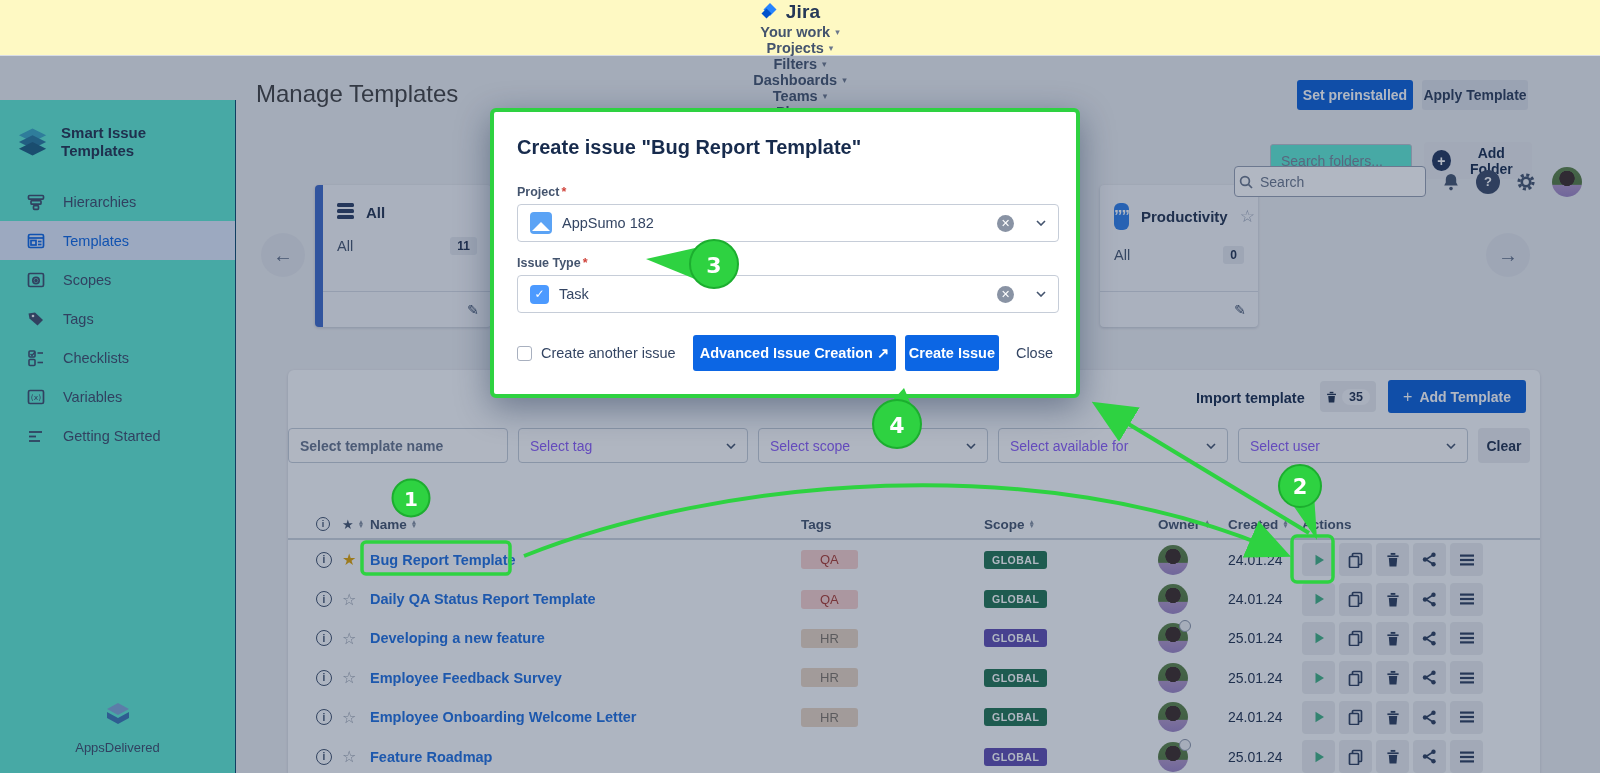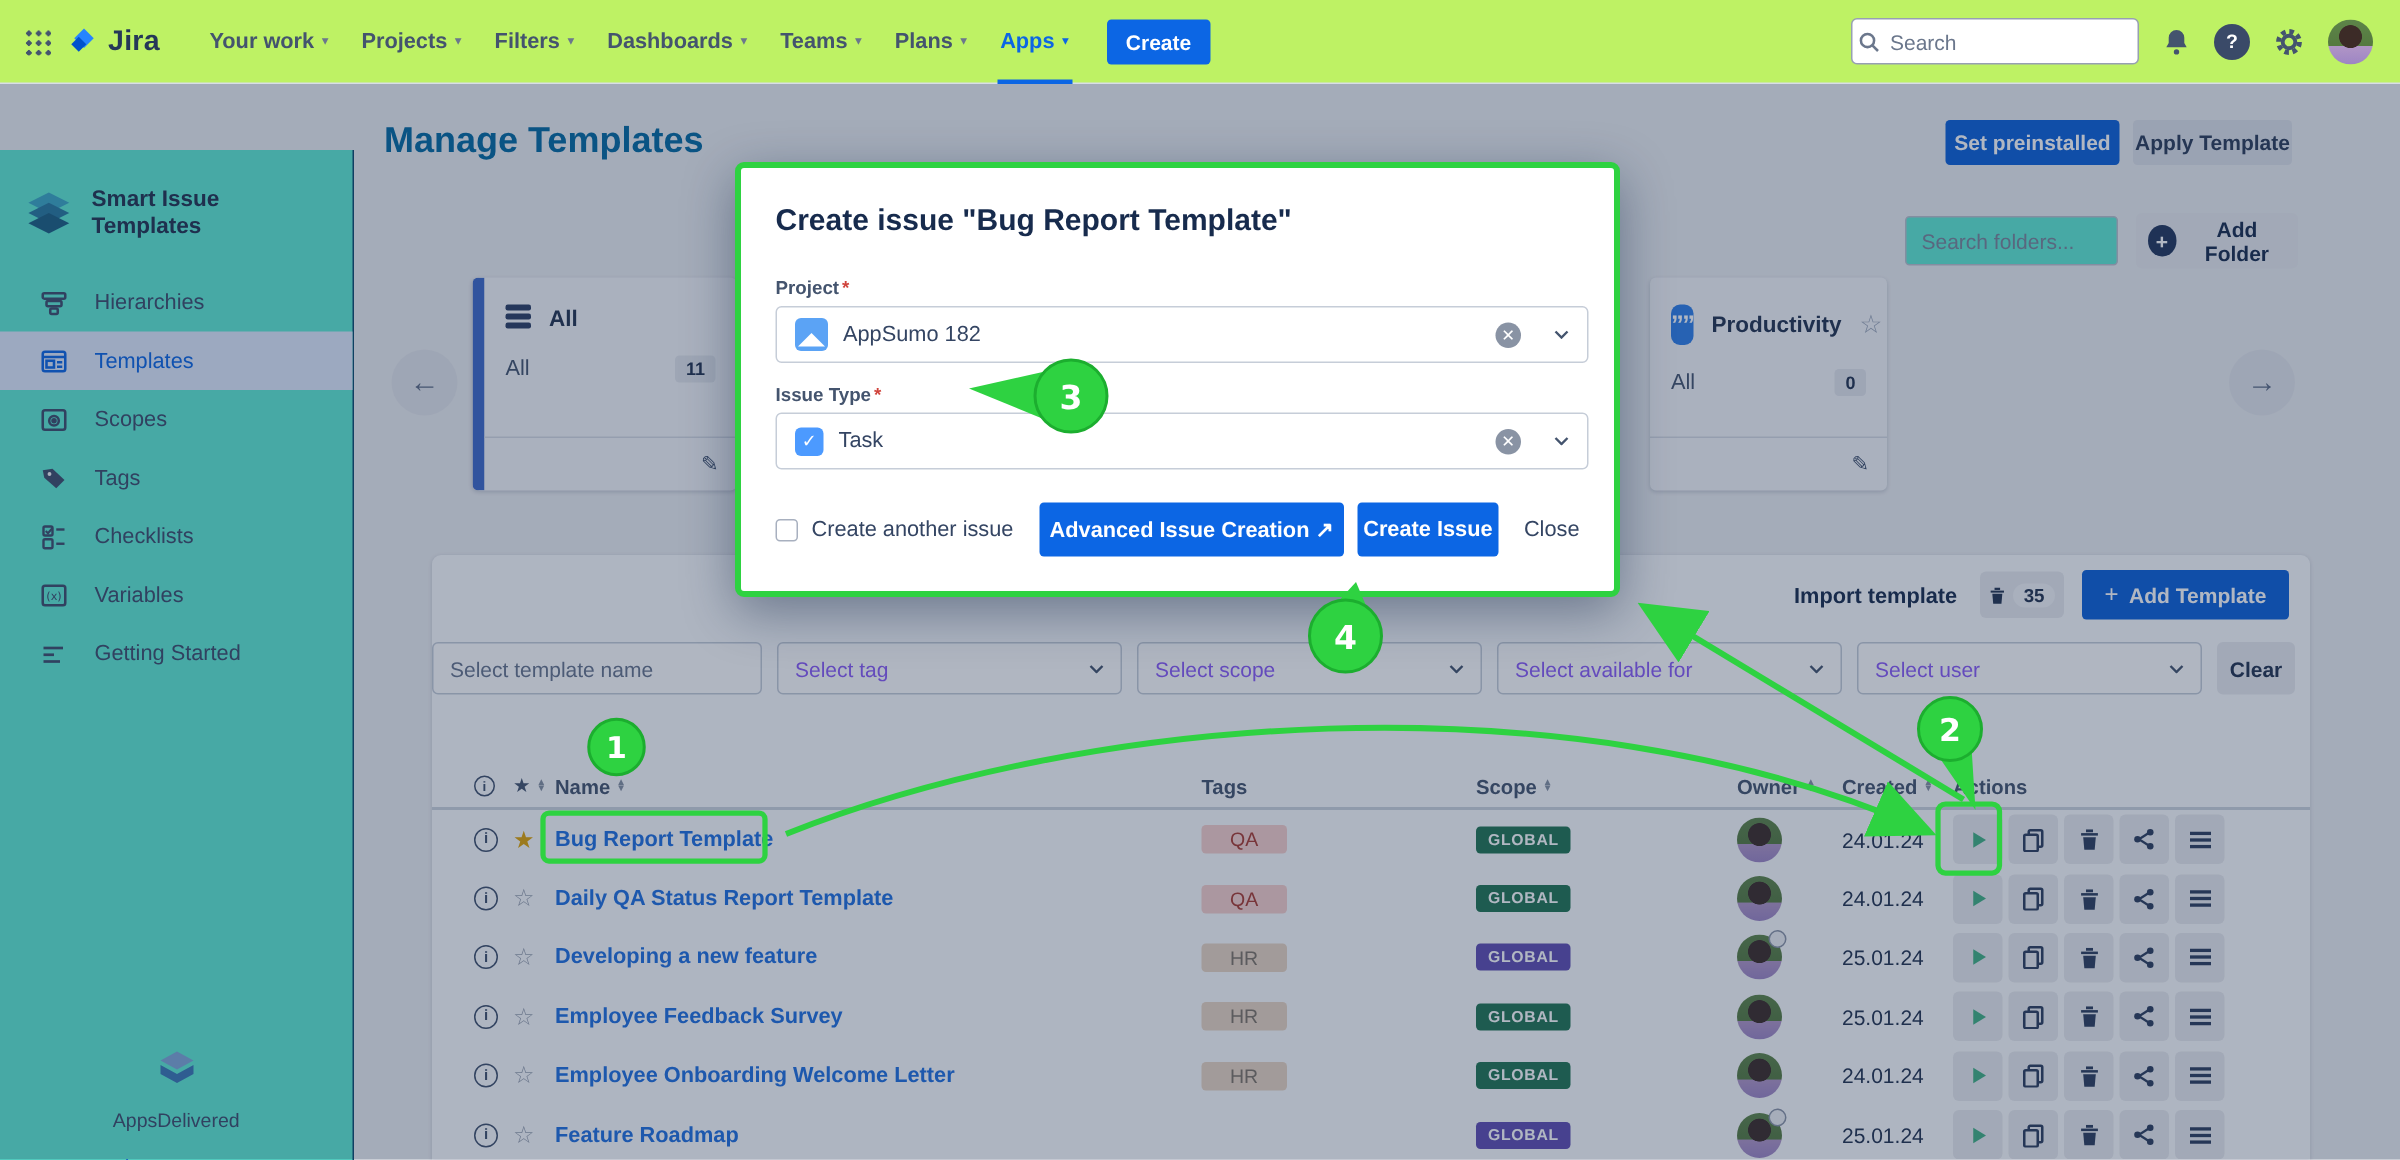--- a/index.html
+++ b/index.html
@@ -1,21 +1,21 @@
 <!DOCTYPE html>
 <html><head>
 <meta charset="utf-8">
 <style>
   * { margin:0; padding:0; box-sizing:border-box; }
   html,body { width:1600px; height:773px; overflow:hidden;
     font-family:"Liberation Sans","DejaVu Sans",sans-serif; background:#eceef1; }
 
   
-  #topnav { position:absolute; left:0; top:0; width:1600px; height:56px; background:#bef264;
-    border-bottom:1px solid #d8dde6; display:flex; align-items:center; z-index:10; }
+  #topnav { position:absolute; left:0; top:0; width:1600px; height:56px; background:#fef9c3;
+    border-bottom:1px solid #d8dde6; display:flex; align-items:center; z-index:10;flex-direction:column; }
   .grid-dots { width:18px; height:18px; margin:0 10px 0 16px; cursor:pointer;
     background:radial-gradient(#44546e 1.7px, transparent 1.9px); background-size:6.5px 6.5px; }
   .brand { display:flex; align-items:center; gap:4px; margin-right:22px; cursor:pointer; }
   .brand-word { font-size:19px; font-weight:700; color:#253858; letter-spacing:.2px; }
   .nav-item { display:flex; align-items:center; gap:5px; margin:0 11px; font-size:14.5px;
     font-weight:600; color:#44546e; cursor:pointer; height:56px; position:relative; }
   .nav-item .caret { font-size:9px; color:#6b778c; }
   .nav-item.active { color:#0c66e4; }
   .nav-item.active .caret { color:#0c66e4; }
   .nav-item.active::after { content:""; position:absolute; left:-2px; right:-2px; bottom:0; height:3px; background:#0c66e4; }
@@ -42,21 +42,21 @@
   .side-item { display:flex; align-items:center; gap:17px; height:39px; padding-left:26px;
     font-size:14.5px; color:#3d4d6b; cursor:pointer; }
   .side-item svg { flex:0 0 auto; }
   .side-item.active { background:#dfeafc; color:#0c66e4; }
   #side-footer { position:absolute; left:0; bottom:30px; width:100%; text-align:center; }
   #side-footer .ad-name { font-size:13px; color:#3d4d6b; margin-top:8px; }
   #side-footer .learn { font-size:13.5px; color:#1f6fe0; margin-top:16px; cursor:pointer; display:inline-block; }
 
   
   #main { position:absolute; left:236px; top:56px; width:1364px; height:717px; background:#eceef1; }
-  #page-title { position:absolute; left:20px; top:24px; font-size:24px; font-weight:700; color:#0369a1; }
+  #page-title { position:absolute; left:20px; top:24px; font-size:24px; font-weight:400; color:#404040; }
   .hdr-btn { position:absolute; top:24px; height:30px; border:none; border-radius:3px;
     font-size:14px; font-weight:700; cursor:pointer; }
   #btn-preinstalled { left:1061px; width:116px; background:#0b60d8; color:#fff; }
   #btn-apply { left:1186px; width:106px; background:#dde1e8; color:#2b3c59; }
 
   
   .carousel-arrow { position:absolute; width:44px; height:44px; border-radius:50%; background:#e3e6ec;
     border:none; color:#5d6b84; font-size:20px; cursor:pointer; }
   #arrow-left { left:25px; top:177px; }
   #arrow-right { left:1250px; top:177px; }
@@ -96,21 +96,21 @@
     border:none; border-radius:4px; display:flex; align-items:center; gap:5px; padding:0 6px; cursor:pointer; }
   #trash-count { background:#f3f4f7; border-radius:8px; font-size:12.5px; font-weight:600;
     color:#22324f; padding:1px 7px; }
   #add-template { position:absolute; left:1100px; top:10px; width:138px; height:33px; background:#0b60d8;
     border:none; border-radius:3px; color:#fff; font-size:14px; font-weight:700; cursor:pointer;
     display:flex; align-items:center; justify-content:center; gap:7px; }
   #add-template .plus { font-size:16px; font-weight:400; }
 
   #filter-row { position:absolute; left:0; top:58px; display:flex; gap:10px; }
   #filter-name { width:220px; height:35px; border:1.5px solid #c3cbd7; border-radius:4px;
-    background:#fdfdfe; font-size:14px; color:#ef4444; padding:0 11px; outline:none; }
+    background:#fdfdfe; font-size:14px; color:#ef4444; padding:0 11px; outline:none;font-weight:bold; }
   #filter-name::placeholder { color:#67748c; }
   .fselect { width:230px; height:35px; border:1.5px solid #c3cbd7; border-radius:4px; background:#fdfdfe;
     display:flex; align-items:center; padding:0 11px; font-size:14px; color:#8b5cf6; cursor:pointer; }
   .fselect .chev { margin-left:auto; }
   #clear-btn { width:52px; height:35px; background:#e8eaef; border:none; border-radius:4px;
     font-size:14px; font-weight:600; color:#22324f; cursor:pointer; }
 
   
   #table { position:absolute; left:0; top:140px; right:0; }
   .trow, .thead { display:grid; grid-template-columns:26px 28px 431px 183px 174px 70px 74px auto;

